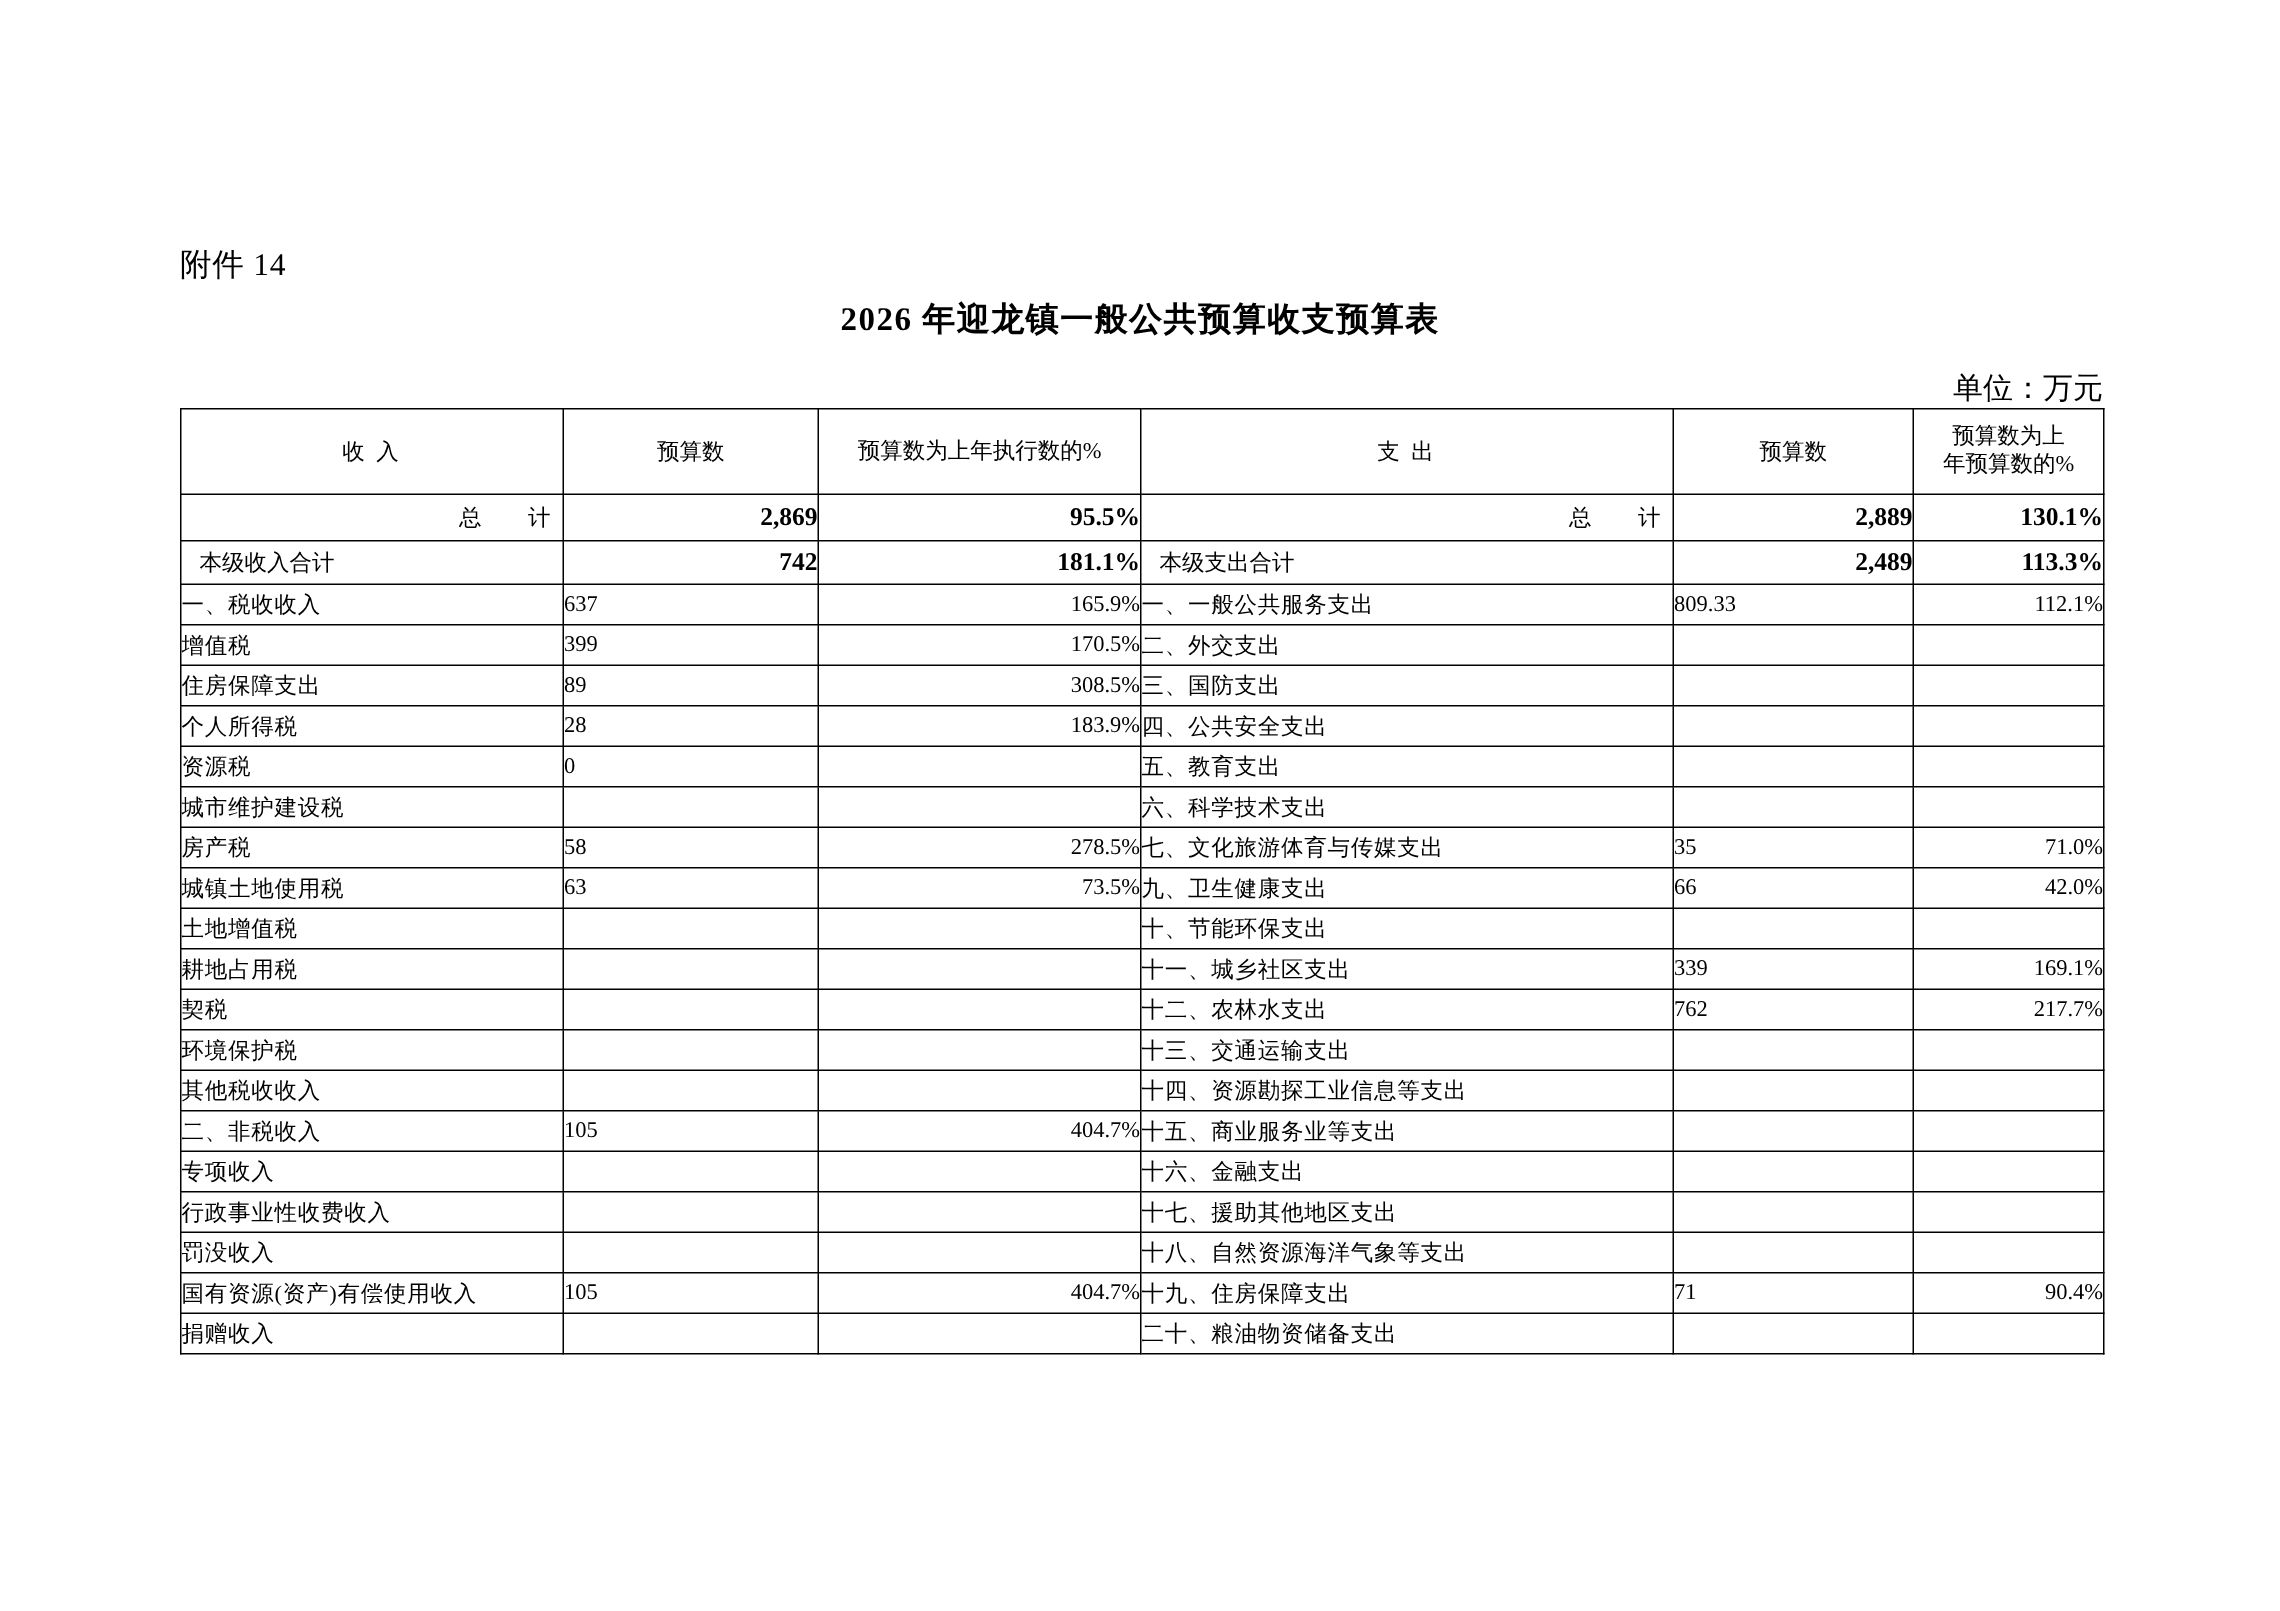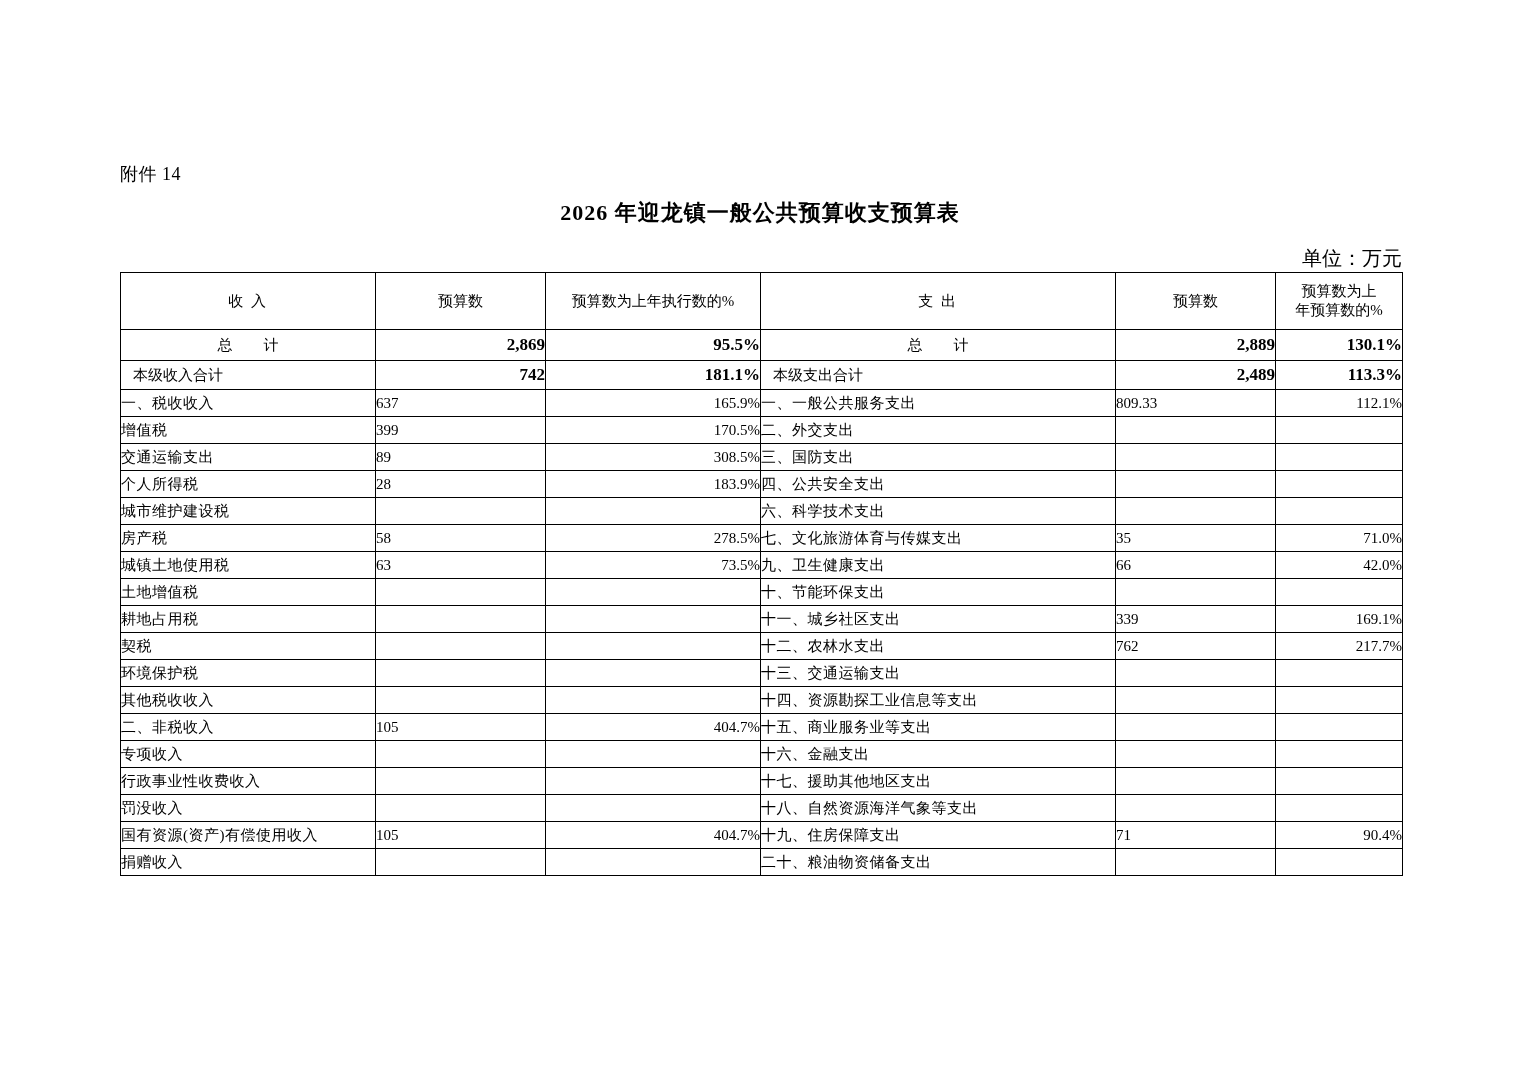--- a/index.html
+++ b/index.html
@@ -18,21 +18,21 @@
   .page {
     position: relative;
     width: 1520px;
     height: 1074px;
     box-sizing: border-box;
   }
   .attachment-label {
     position: absolute;
     left: 120px;
     top: 162px;
-    font-size: 18px;
+    font-size: 21px;
     letter-spacing: 0.5px;
   }
   .doc-title {
     position: absolute;
     left: 0;
     right: 0;
     top: 198px;
     text-align: center;
     font-size: 22px;
     font-weight: bold;
@@ -78,21 +78,21 @@
     font-size: 15px;
     line-height: 1.25;
     padding: 0 6px;
   }
   .row-total td {
     height: 30px;
     font-size: 17px;
     font-weight: bold;
   }
   .row-total .lbl {
-    text-align: center;
+    text-align: right;
     letter-spacing: 8px;
     padding-left: 8px;
   }
   .row-sub td {
     height: 28px;
     font-size: 17px;
     font-weight: bold;
   }
   .row-sub .lbl {
     text-align: left;
@@ -199,32 +199,40 @@
         </tr>
         <tr class="row-item">
           <td class="lbl-l2">增值税</td>
           <td class="num-left">399</td>
           <td class="pct-right">170.5%</td>
           <td class="lbl-exp">二、外交支出</td>
           <td class="num-left"></td>
           <td class="pct-right"></td>
         </tr>
         <tr class="row-item">
-          <td class="lbl-l2">交通运输支出</td>
+          <td class="lbl-l2">住房保障支出</td>
           <td class="num-left">89</td>
           <td class="pct-right">308.5%</td>
           <td class="lbl-exp">三、国防支出</td>
           <td class="num-left"></td>
           <td class="pct-right"></td>
         </tr>
         <tr class="row-item">
           <td class="lbl-l2">个人所得税</td>
           <td class="num-left">28</td>
           <td class="pct-right">183.9%</td>
           <td class="lbl-exp">四、公共安全支出</td>
+          <td class="num-left"></td>
+          <td class="pct-right"></td>
+        </tr>
+        <tr class="row-item">
+          <td class="lbl-l2">资源税</td>
+          <td class="num-left">0</td>
+          <td class="pct-right"></td>
+          <td class="lbl-exp">五、教育支出</td>
           <td class="num-left"></td>
           <td class="pct-right"></td>
         </tr>
         <tr class="row-item">
           <td class="lbl-l2">城市维护建设税</td>
           <td class="num-left"></td>
           <td class="pct-right"></td>
           <td class="lbl-exp">六、科学技术支出</td>
           <td class="num-left"></td>
           <td class="pct-right"></td>

